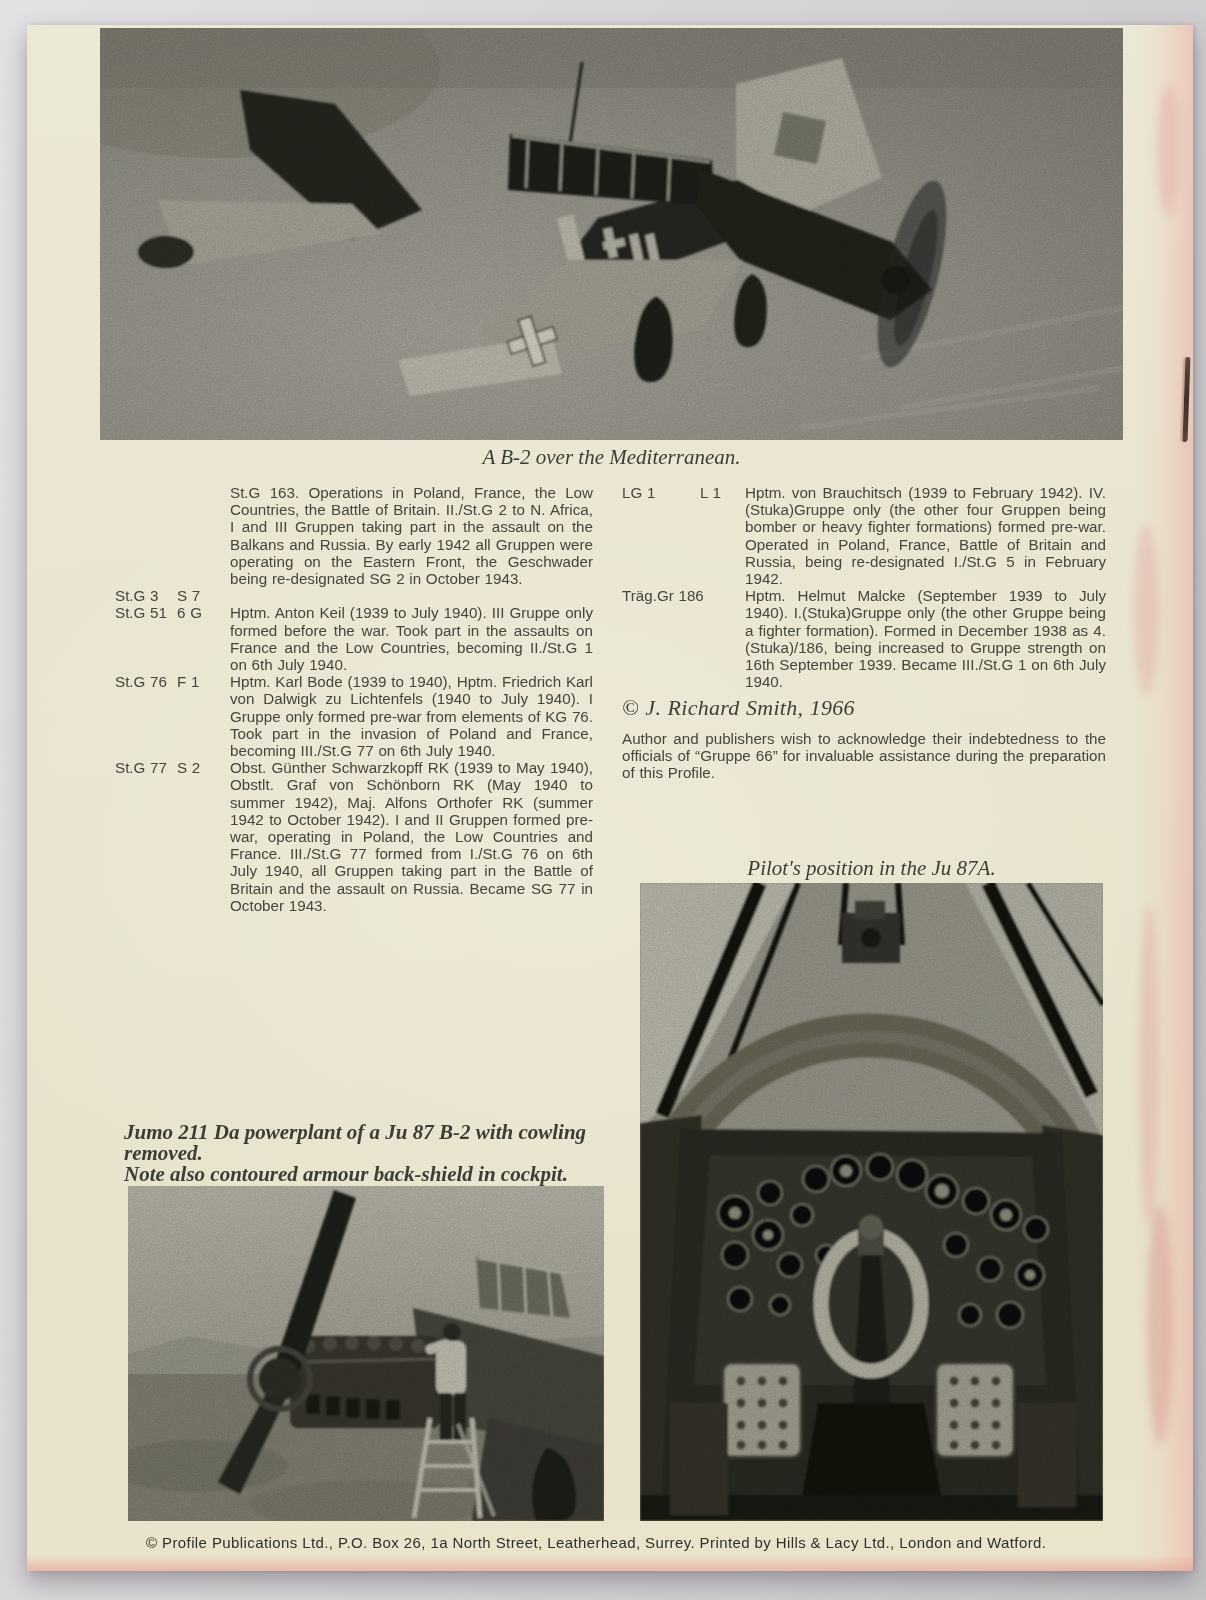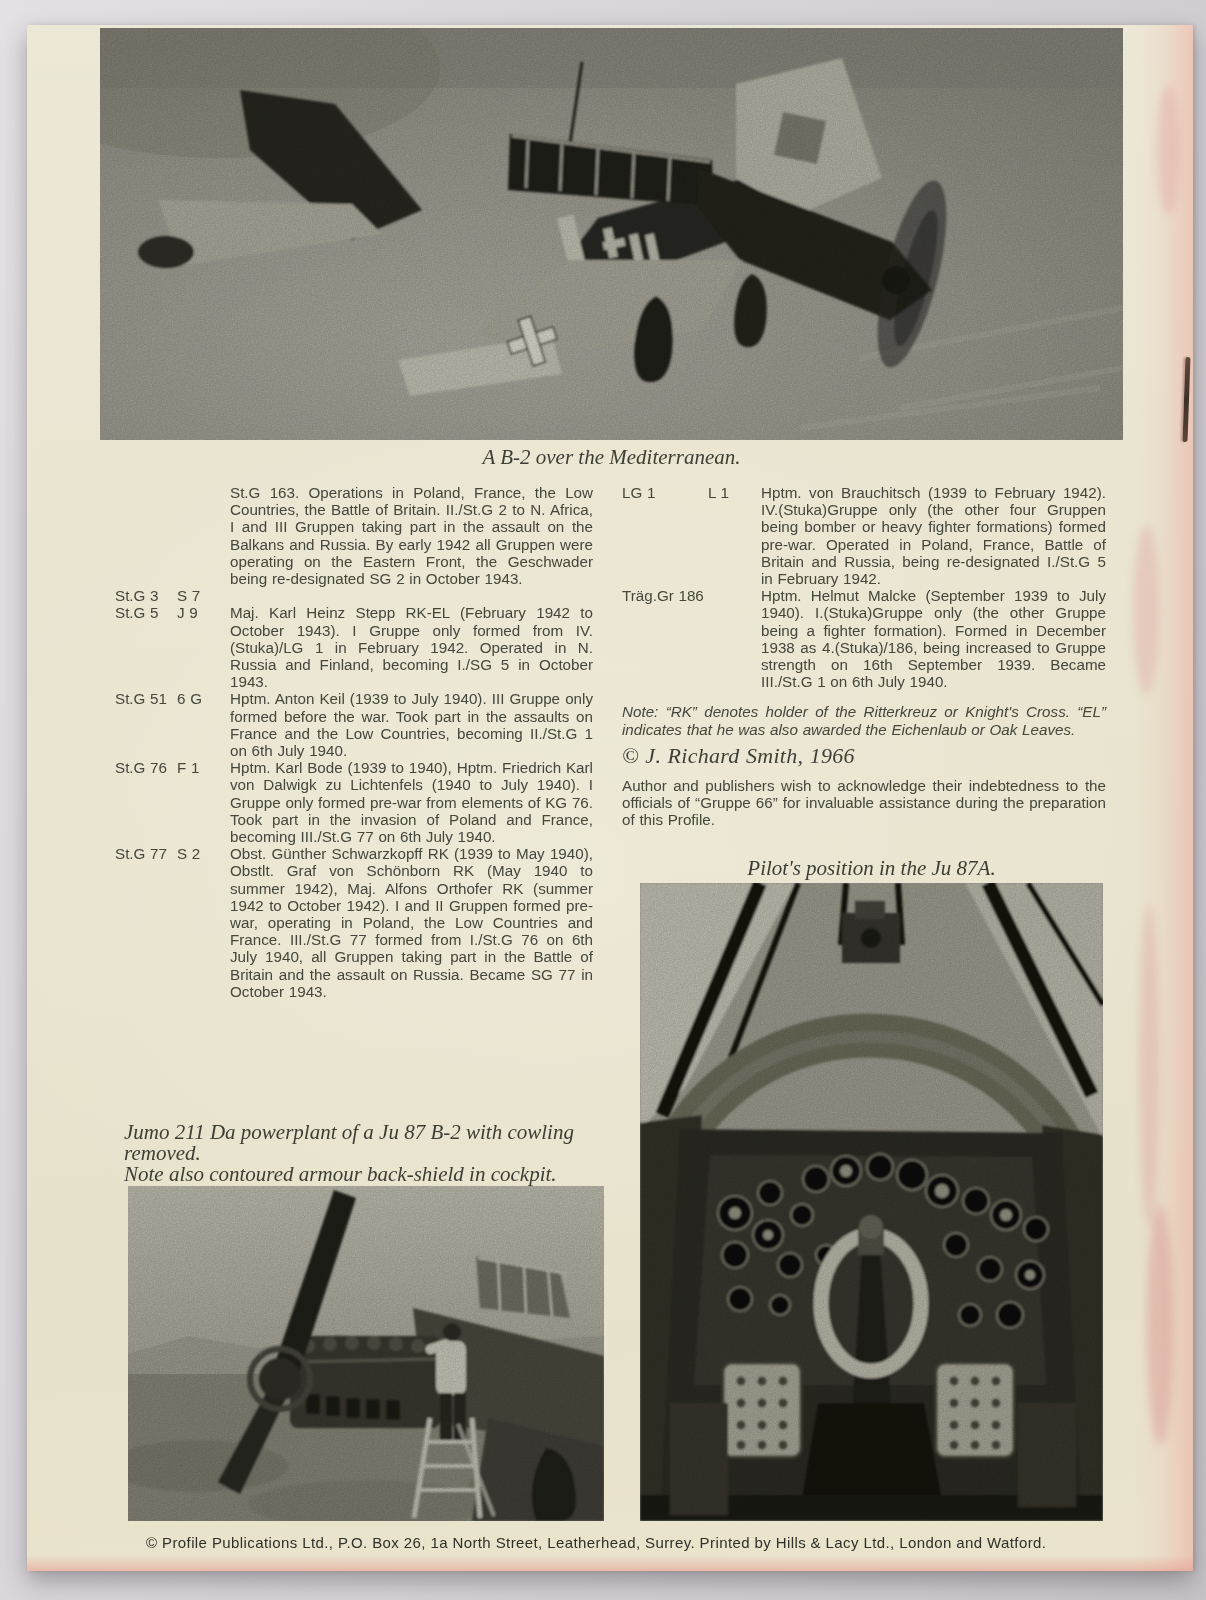--- a/index.html
+++ b/index.html
@@ -42,28 +42,28 @@
   .photo-flight{left:73px;top:3px;width:1023px;height:412px;}
   .photo-cockpit{left:613px;top:858px;width:463px;height:638px;}
   .photo-engine{left:101px;top:1161px;width:476px;height:335px;}
 
   .caption{
     font-family:"Liberation Serif",serif;font-style:italic;
     color:#3c3d34;font-size:21px;line-height:21px;
   }
   .caption-flight{position:absolute;left:73px;top:422px;width:1023px;text-align:center;}
   .caption-cockpit{position:absolute;left:613px;top:833px;width:463px;text-align:center;}
-  .caption-engine{position:absolute;left:97px;top:1097px;width:481px;text-align:left;}
+  .caption-engine{position:absolute;left:97px;top:1097px;width:481px;text-align:left;font-weight:bold;}
   .caption-engine .credit{font-style:normal;text-align:right;display:block;}
 
   .col{position:absolute;color:#45463c;font-size:15.2px;line-height:17.2px;word-spacing:.5px;}
   .col-left{left:88px;top:459px;width:478px;}
   .col-right{left:595px;top:459px;width:484px;}
   .entry{display:grid;grid-template-columns:62px 53px 1fr;align-items:start;}
-  .col-right .entry{grid-template-columns:78px 45px 1fr;gap:8px;}
+  .col-right .entry{grid-template-columns:78px 45px 1fr;}
   .entry .t{text-align:justify;}
   .entry .u.span2{grid-column:1 / 3;}
   .note-block{margin-top:13px;font-style:italic;text-align:justify;color:#45463c;}
   .copyright-line{
     margin-top:9px;font-family:"Liberation Serif",serif;font-style:italic;
     font-size:22px;color:#3e3f36;letter-spacing:.3px;
   }
   .ack-block{margin-top:13px;text-align:justify;color:#45463c;}
 
   .footer{
@@ -157,25 +157,20 @@
     <div class="entry">
       <span class="u"></span>
       <span class="c"></span>
       <span class="t">St.G 163. Operations in Poland, France, the Low Countries, the Battle of Britain. II./St.G 2 to N. Africa, I and III Gruppen taking part in the assault on the Balkans and Russia. By early 1942 all Gruppen were operating on the Eastern Front, the Geschwader being re-designated SG 2 in October 1943.</span>
     </div>
     <div class="entry">
       <span class="u">St.G 3</span>
       <span class="c">S 7</span>
     </div>
     <div class="entry">
-      <span class="u">St.G 5</span>
-      <span class="c">J 9</span>
-      <span class="t">Maj. Karl Heinz Stepp RK-EL (February 1942 to October 1943). I Gruppe only formed from IV.(Stuka)/LG 1 in February 1942. Operated in N. Russia and Finland, becoming I./SG 5 in October 1943.</span>
-    </div>
-    <div class="entry">
       <span class="u">St.G 51</span>
       <span class="c">6 G</span>
       <span class="t">Hptm. Anton Keil (1939 to July 1940). III Gruppe only formed before the war. Took part in the assaults on France and the Low Countries, becoming II./St.G 1 on 6th July 1940.</span>
     </div>
     <div class="entry">
       <span class="u">St.G 76</span>
       <span class="c">F 1</span>
       <span class="t">Hptm. Karl Bode (1939 to 1940), Hptm. Friedrich Karl von Dalwigk zu Lichtenfels (1940 to July 1940). I Gruppe only formed pre-war from elements of KG 76. Took part in the invasion of Poland and France, becoming III./St.G 77 on 6th July 1940.</span>
     </div>
     <div class="entry">
@@ -188,21 +183,20 @@
   <div class="col col-right">
     <div class="entry">
       <span class="u">LG 1</span>
       <span class="c">L 1</span>
       <span class="t">Hptm. von Brauchitsch (1939 to February 1942). IV.(Stuka)Gruppe only (the other four Gruppen being bomber or heavy fighter formations) formed pre-war. Operated in Poland, France, Battle of Britain and Russia, being re-designated I./St.G 5 in February 1942.</span>
     </div>
     <div class="entry">
       <span class="u span2">Träg.Gr 186</span>
       <span class="t">Hptm. Helmut Malcke (September 1939 to July 1940). I.(Stuka)Gruppe only (the other Gruppe being a fighter formation). Formed in December 1938 as 4.(Stuka)/186, being increased to Gruppe strength on 16th September 1939. Became III./St.G 1 on 6th July 1940.</span>
     </div>
-    <div class="note-block">Note: “RK” denotes holder of the Ritterkreuz or Knight's Cross. “EL” indicates that he was also awarded the Eichenlaub or Oak Leaves.</div>
     <div class="copyright-line">© J. Richard Smith, 1966</div>
     <div class="ack-block">Author and publishers wish to acknowledge their indebtedness to the officials of “Gruppe 66” for invaluable assistance during the preparation of this Profile.</div>
   </div>
 
   <div class="caption caption-cockpit">Pilot's position in the Ju 87A.</div>
   <div class="photo photo-cockpit">
     <svg width="463" height="638" viewBox="0 0 463 638">
       <defs>
         <filter id="soft2">
             <feGaussianBlur stdDeviation="0.8"></feGaussianBlur>

